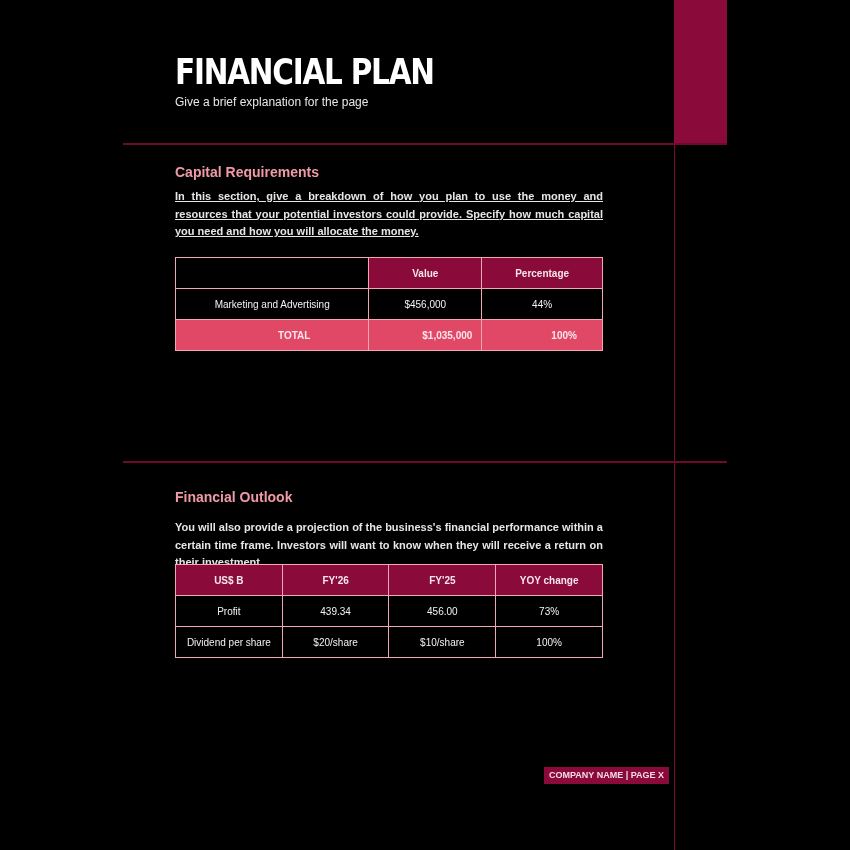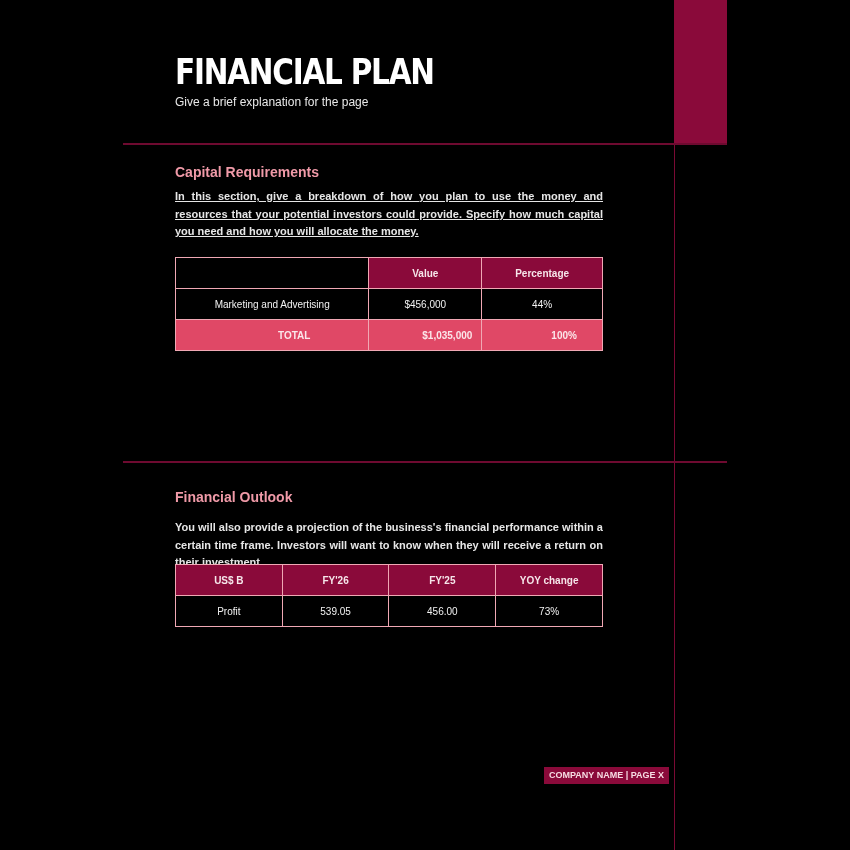--- a/index.html
+++ b/index.html
@@ -83,20 +83,26 @@
     </colgroup>
   <tbody>
       <tr>
     <th>US$ B</th>
     <th>FY'26</th>
     <th>FY'25</th>
     <th>YOY change</th>
   </tr>
   <tr>
     <td>Profit</td>
-    <td>539.05</td>
+    <td>439.34</td>
     <td>456.00</td>
     <td>73%</td>
+  </tr>
+  <tr>
+    <td>Dividend per share</td>
+    <td>$20/share</td>
+    <td>$10/share</td>
+    <td>100%</td>
   </tr>
 </tbody>
   </table>
 
 <div class="footer-badge">COMPANY NAME | PAGE X</div>
 
 </body></html>

